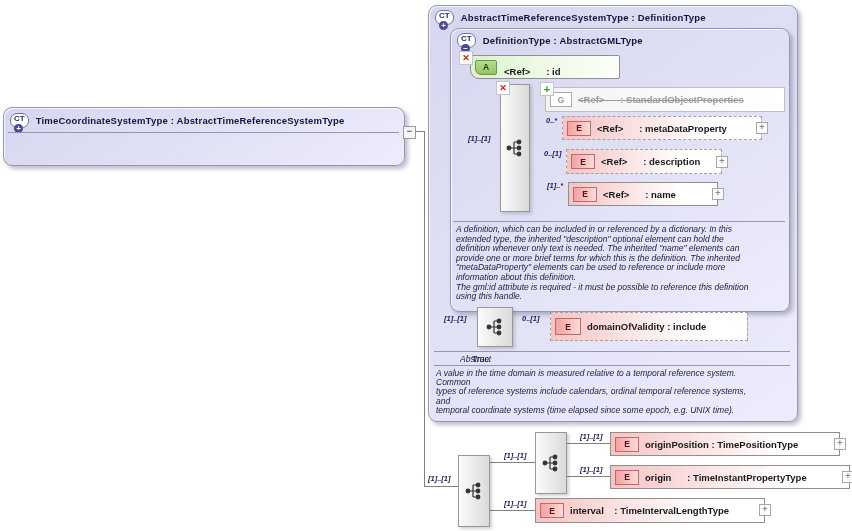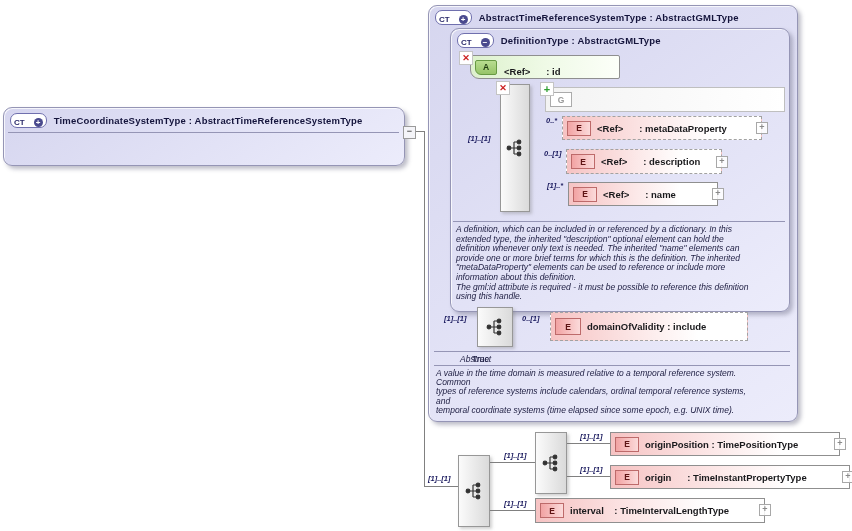--- a/index.html
+++ b/index.html
@@ -7,22 +7,22 @@
           font-family:"Liberation Sans", sans-serif;color:#111;}
   .abs{position:absolute;}
   svg.wires{position:absolute;left:0;top:0;z-index:0;}
   
   .typebox{background:linear-gradient(145deg,#d6d6ef 0%,#e2e2f6 55%,#ececfb 100%);
            border:1px solid #9595b5;border-radius:9px;
            box-shadow:3px 3px 4px rgba(110,110,135,.45), inset 1px 1px 0 rgba(255,255,255,.75);
            z-index:1;}
   .titlerow{position:absolute;display:flex;align-items:center;gap:7px;white-space:nowrap;}
   .title{font-size:9.5px;font-weight:bold;color:#14143c;letter-spacing:.2px;}
-  .ct-icon{display:inline-flex;align-items:flex-end;gap:9px;background:#fff;
-           border:1.5px solid #7070ae;border-radius:7px;padding:0 3px;height:13px;}
+  .ct-icon{display:inline-flex;align-items:flex-start;gap:1px;background:#fff;
+           border:1.5px solid #7070ae;border-radius:7px;padding:0 3px;height:13px;flex-direction:column;}
   .ct-icon .ct{font-size:8px;font-weight:bold;color:#2a2a6a;}
   .ct-icon .pm{width:9px;height:9px;border-radius:50%;background:#4a4a8e;color:#fff;
            font-size:8px;font-weight:bold;line-height:9px;text-align:center;}
   .sep{position:absolute;height:1px;background:#9595b5;z-index:2;}
   .anno{position:absolute;font-size:8.5px;font-style:italic;color:#1c1c40;
         line-height:9.6px;white-space:pre-line;z-index:2;}
   .card{position:absolute;font-size:7.5px;font-weight:bold;font-style:italic;
         color:#1a1a5e;z-index:2;white-space:nowrap;}
   
   .el{position:absolute;display:flex;align-items:center;gap:6px;z-index:2;
@@ -103,21 +103,21 @@
   </div>
 
   <div class="collapse" style="left:403px;top:126px;">−</div>
 
   <div class="abs typebox" style="left:428px;top:5px;width:368px;height:415px;">
     <div class="titlerow" style="left:6px;top:4px;">
       <span class="ct-icon">
         <span class="ct">CT</span>
         <span class="pm">+</span>
       </span>
-      <span class="title">AbstractTimeReferenceSystemType : AbstractGMLType</span>
+      <span class="title">AbstractTimeReferenceSystemType : DefinitionType</span>
     </div>
   </div>
 
   <div class="abs typebox" style="left:450px;top:28px;width:338px;height:282px;">
     <div class="titlerow" style="left:6px;top:4px;">
       <span class="ct-icon">
         <span class="ct">CT</span>
         <span class="pm">−</span>
       </span>
       <span class="title">DefinitionType : AbstractGMLType</span>
@@ -139,20 +139,21 @@
         <circle cx="14" cy="4" r="1.8"></circle>
           <circle cx="14" cy="10" r="1.8"></circle>
           <circle cx="14" cy="16" r="1.8"></circle>
       </g>
     </svg>
   </div>
   <div class="badge x" style="left:496px;top:81px;">✕</div>
 
   <div class="grp" style="left:545px;top:87px;width:230px;height:23px;">
     <span class="g-icon">G</span>
+    <span class="txt">&lt;Ref&gt;      : StandardObjectProperties</span>
   </div>
   <div class="badge plus" style="left:540px;top:82px;">+</div>
 
   <div class="card" style="left:546px;top:116px;">0..*</div>
   <div class="el opt" style="left:562px;top:116px;width:190px;height:22px;">
     <span class="e-icon">E</span>
     <span class="txt">&lt;Ref&gt;      : metaDataProperty</span>
   </div>
   <div class="xpand" style="left:756px;top:122px;">+</div>
 

